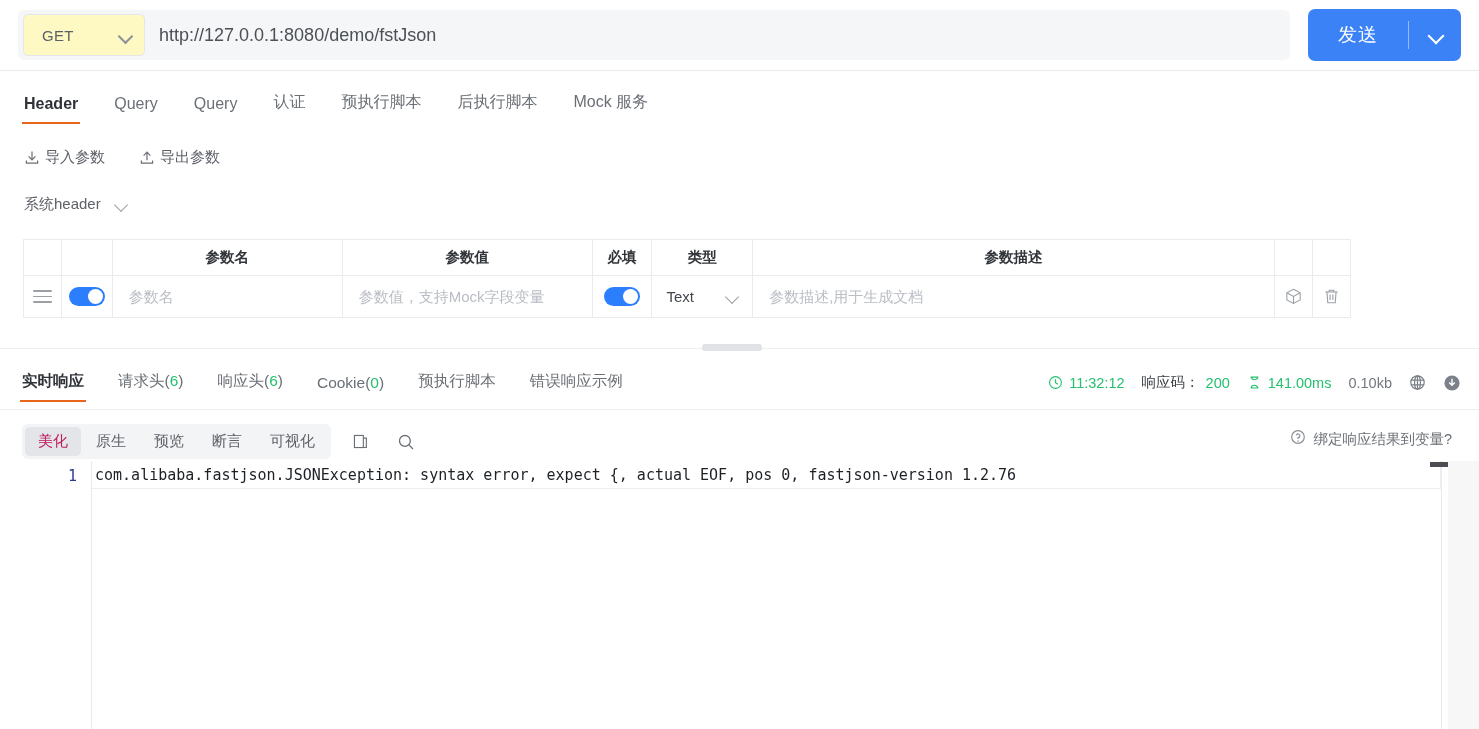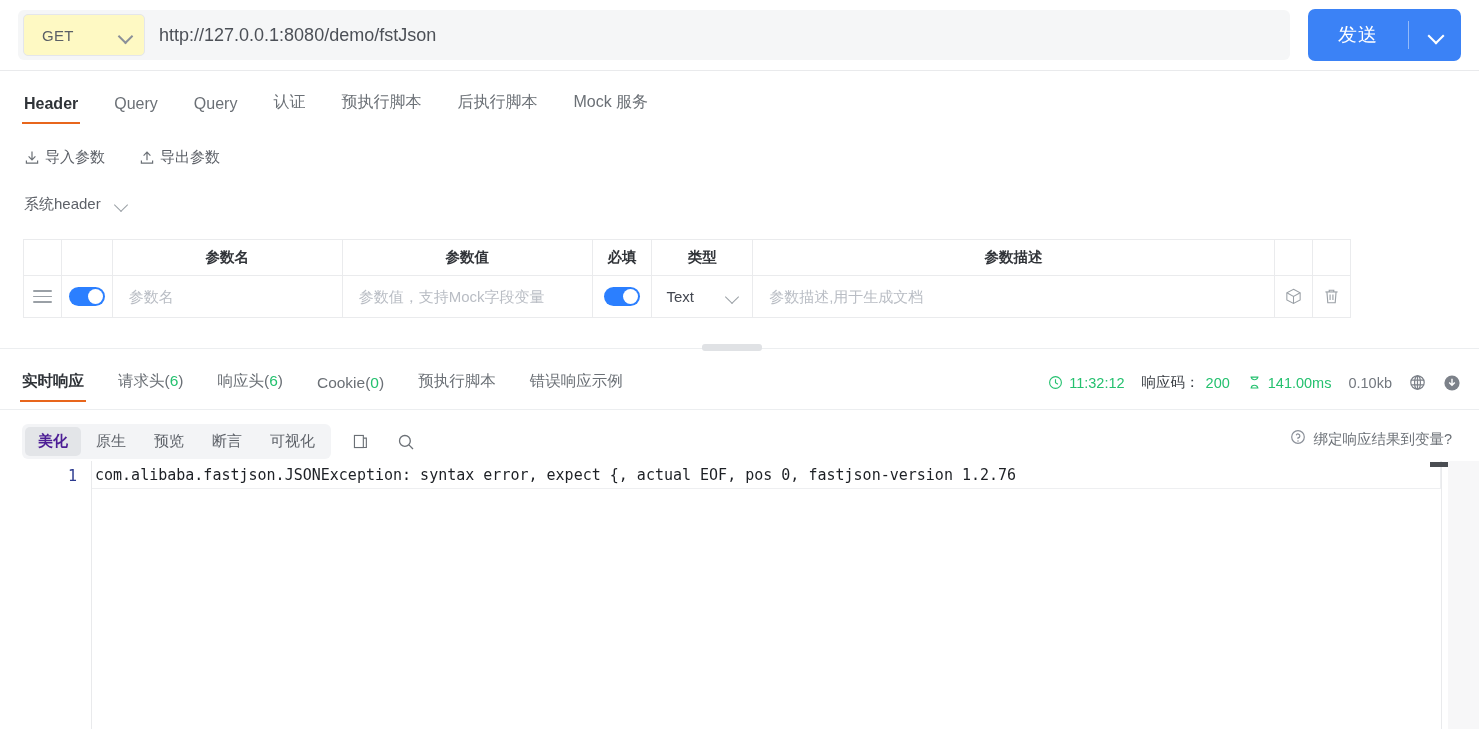--- a/index.html
+++ b/index.html
@@ -156,21 +156,21 @@
   .respdivider { position: absolute; left: 0; top: 409px; width: 1479px; height: 1px; background: #eceef0; }
 
   
   .vtoolbar { position: absolute; left: 22px; top: 424px; display: flex; align-items: center; gap: 12px; }
   .segwrap {
     display: flex; align-items: center; background: #f3f4f6; border-radius: 6px; padding: 3px; gap: 2px;
   }
   .seg {
     font-size: 15px; color: #5d6168; padding: 5px 13px; border-radius: 5px; cursor: pointer; white-space: nowrap;
   }
-  .seg.active { background: #e3e5e8; color: #4c1d95; font-weight: 700; }
+  .seg.active { background: #e3e5e8; color: #be185d; font-weight: 400; }
   .vtool-ico { width: 34px; height: 30px; display: flex; align-items: center; justify-content: center; cursor: pointer; }
 
   .bindvar { position: absolute; right: 27px; top: 429px; display: flex; align-items: center; gap: 7px; cursor: pointer; }
   .bindvar .bv-label { font-size: 14.5px; color: #6b7076; }
 
   
   .codearea { position: absolute; left: 0; top: 461px; width: 1479px; height: 268px; background: #fff; overflow: hidden; }
   .gutter {
     position: absolute; left: 0; top: 0; width: 92px; height: 268px;
     border-right: 1px solid #e9eaec; background: #fff;

